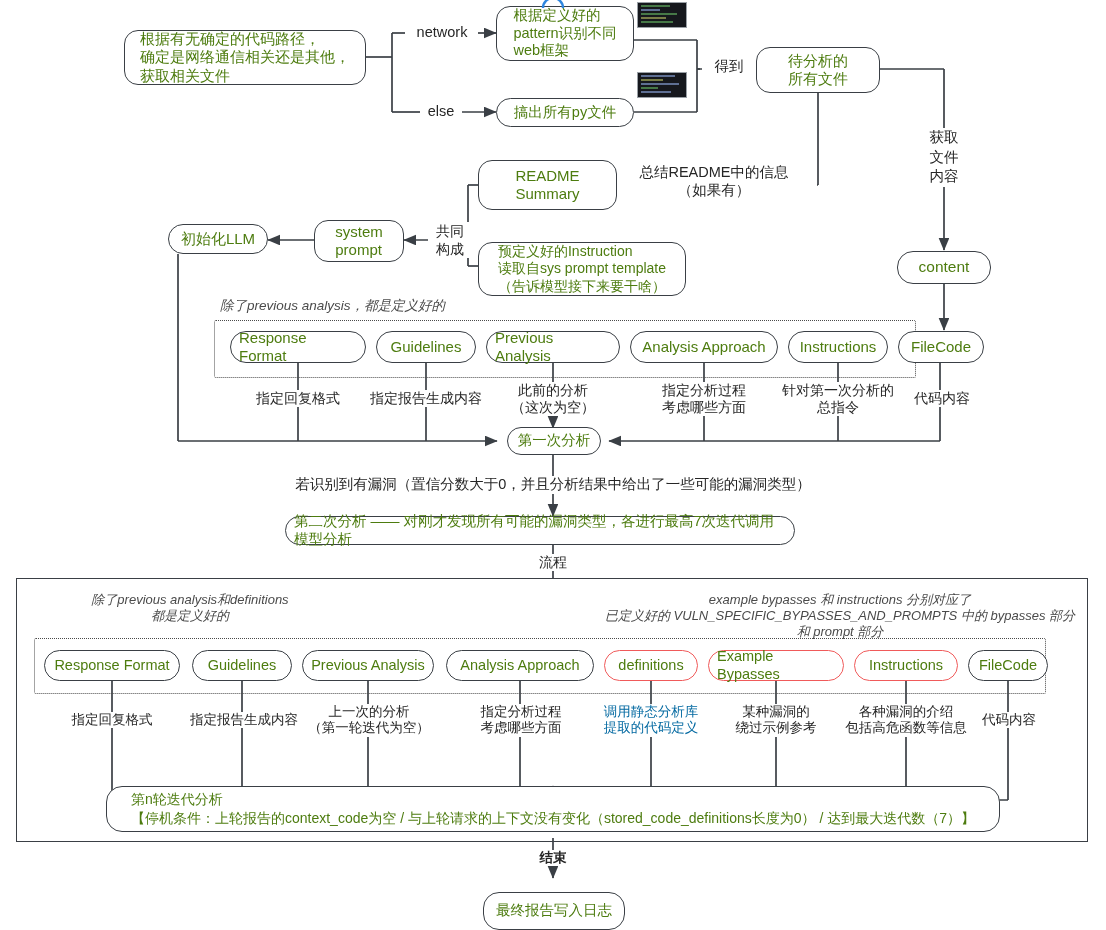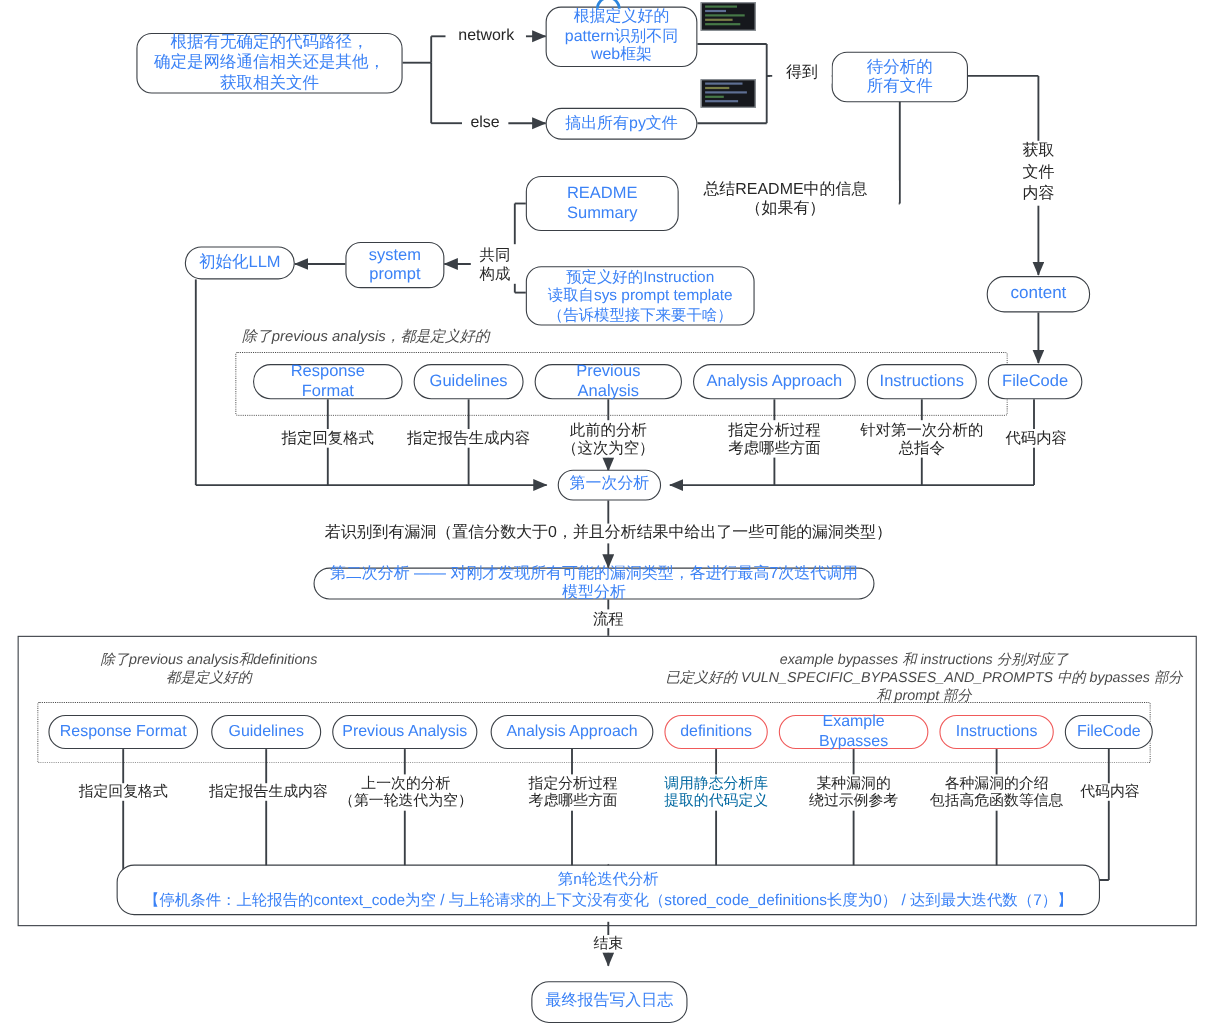--- a/index.html
+++ b/index.html
@@ -21,23 +21,23 @@
   }
   .node{
     position:absolute;
     box-sizing:border-box;
     border:1.6px solid #3a3f45;
     border-radius:14px;
     background:#fff;
     display:flex;
     align-items:center;
     justify-content:center;
-    text-align:center;
+    text-align:left;
     line-height:1.22;
-    color:#3b82f6;
+    color:#4d7c0f;
     white-space:pre-line;
     padding:2px 8px;
   }
   .node.red{border-color:#f05a5a;}
   .pill{border-radius:16px;}
   .lbl{
     position:absolute;
     color:#262626;
     text-align:center;
     line-height:1.22;
@@ -273,17 +273,17 @@
 提取的代码定义</div>
   <div class="lbl" style="left:722px;top:704px;width:108px;font-size:13.5px;">某种漏洞的
 绕过示例参考</div>
   <div class="lbl" style="left:838px;top:704px;width:136px;font-size:13.5px;">各种漏洞的介绍
 包括高危函数等信息</div>
   <div class="lbl" style="left:976px;top:712px;width:66px;font-size:13.5px;">代码内容</div>
 
   <div class="node pill" style="left:106px;top:786px;width:894px;height:46px;font-size:14px;line-height:1.35;">第n轮迭代分析
 【停机条件：上轮报告的context_code为空 / 与上轮请求的上下文没有变化（stored_code_definitions长度为0） / 达到最大迭代数（7）】</div>
 
-  <div class="lbl" style="left:528px;top:850px;width:50px;font-size:13.5px;">结束</div>
+  <div class="lbl" style="left:528px;top:850px;width:50px;font-size:13.5px;font-weight:bold;">结束</div>
 
   <div class="node pill" style="left:483px;top:892px;width:142px;height:38px;font-size:14.5px;">最终报告写入日志</div>
 
 </div>
 
 </body></html>

